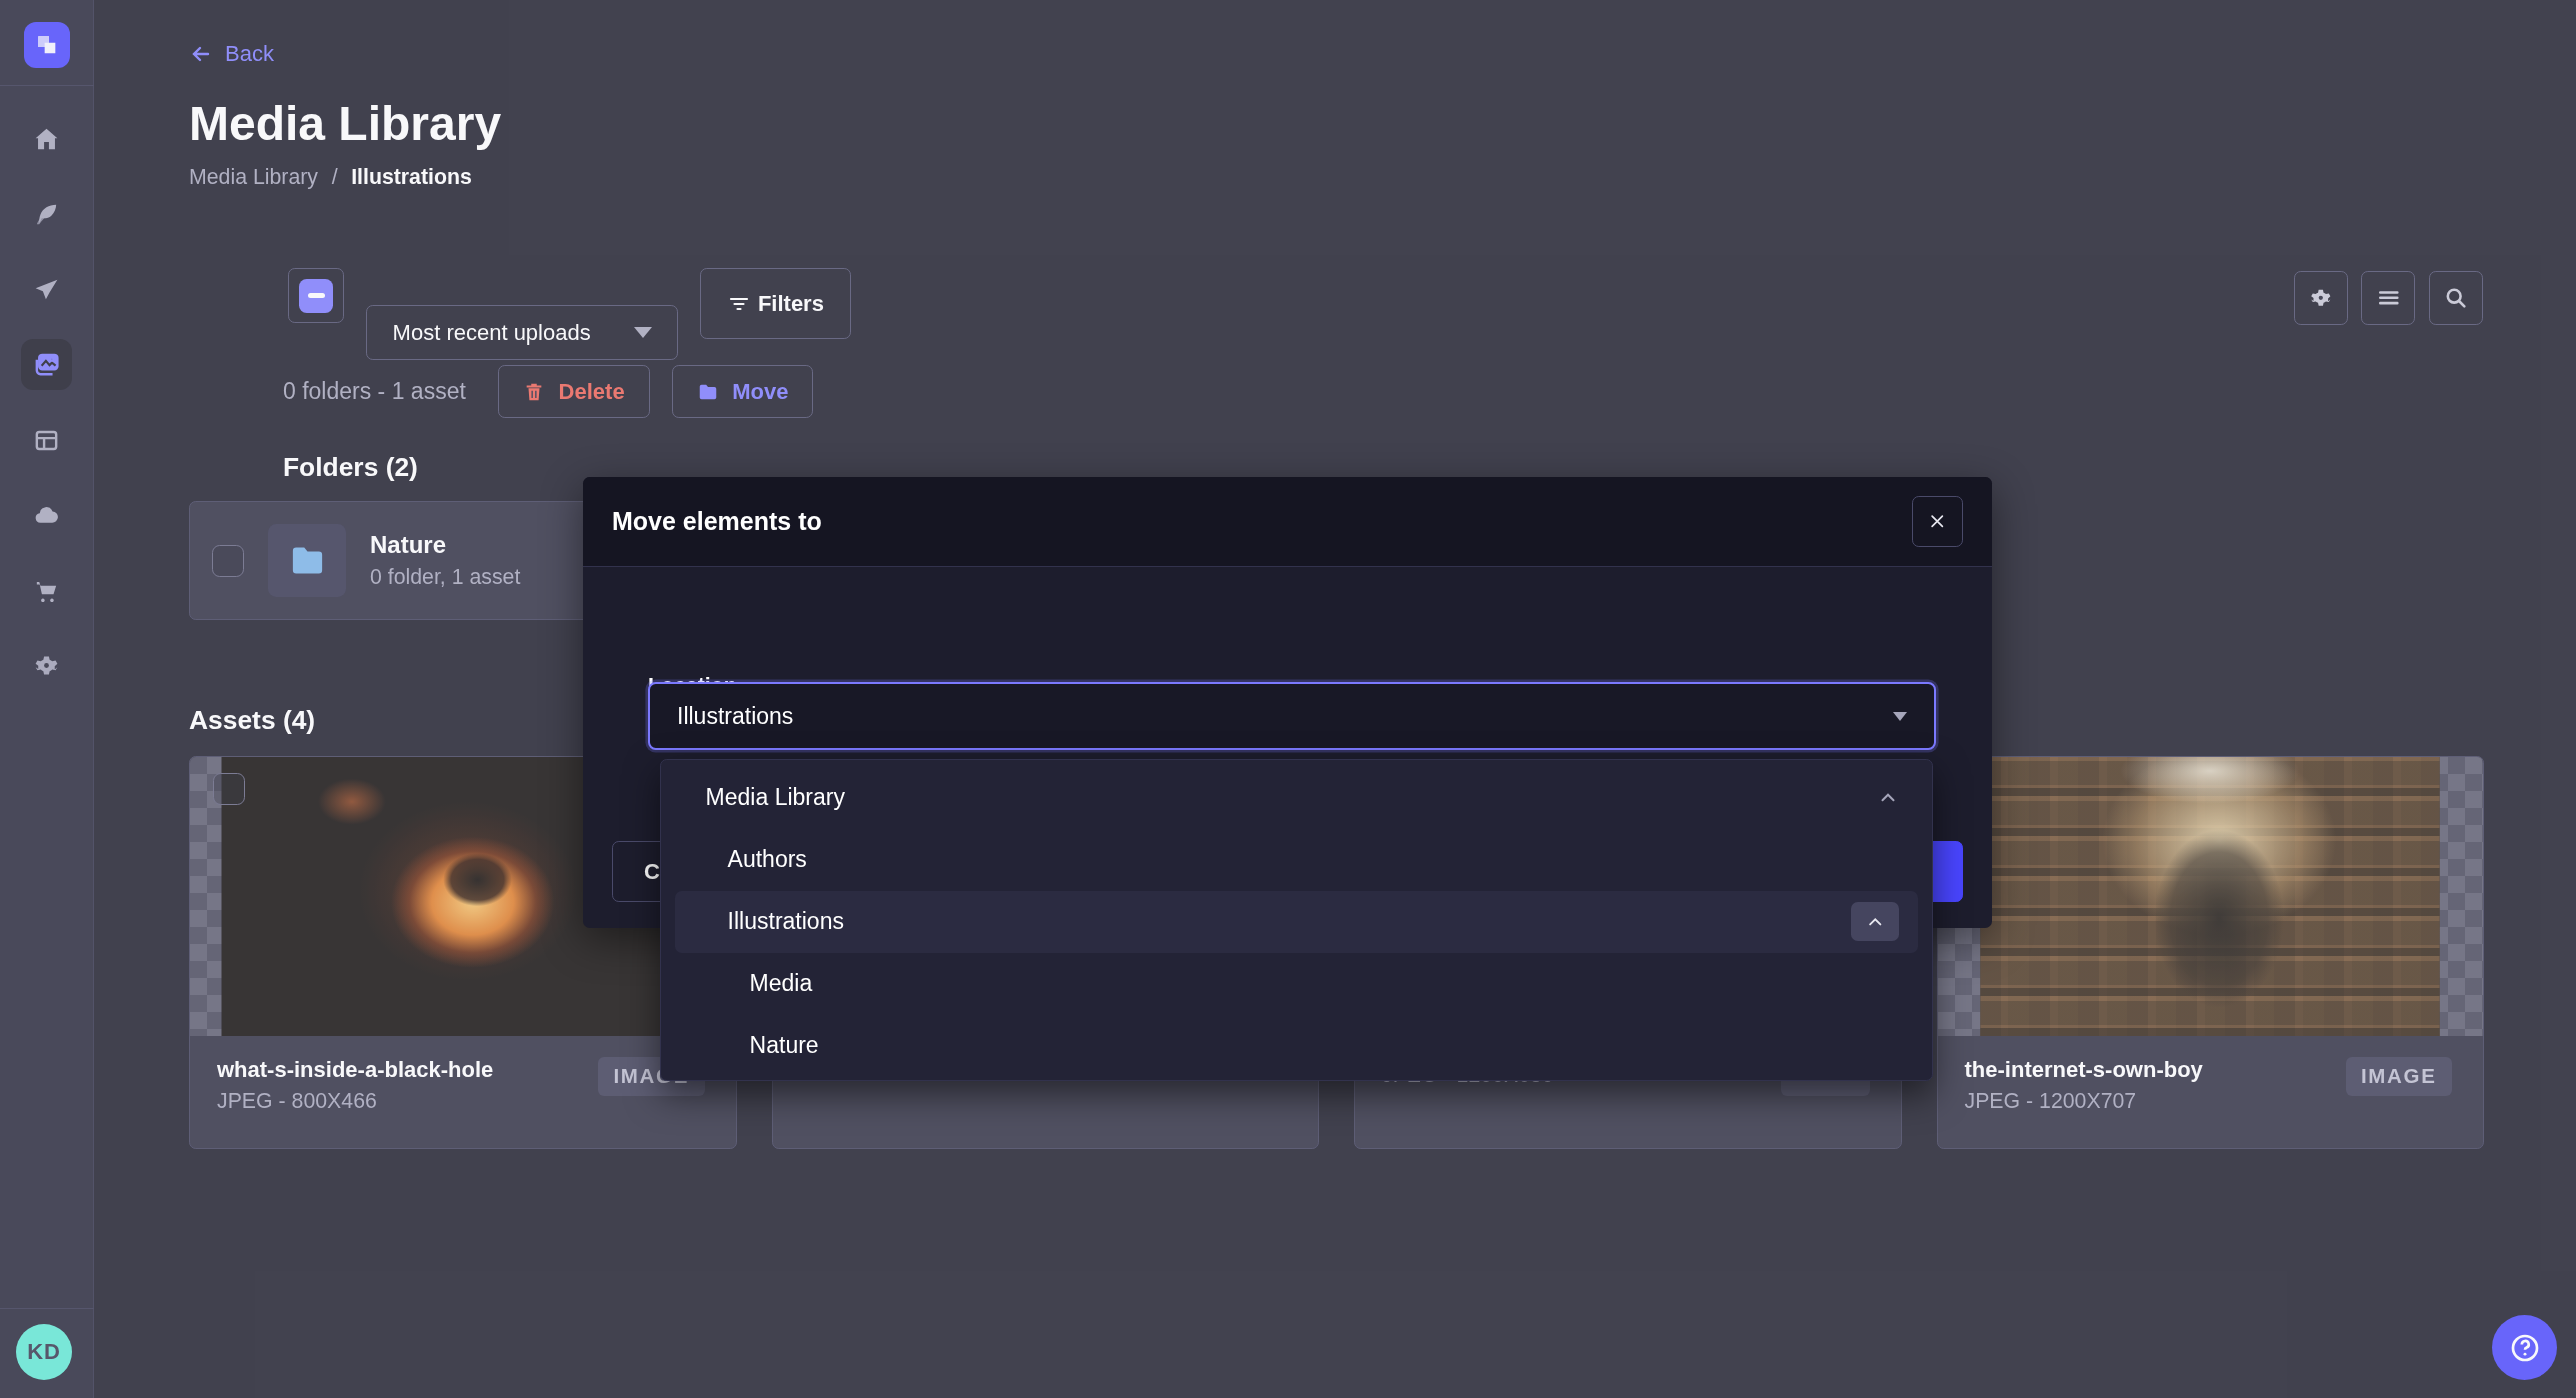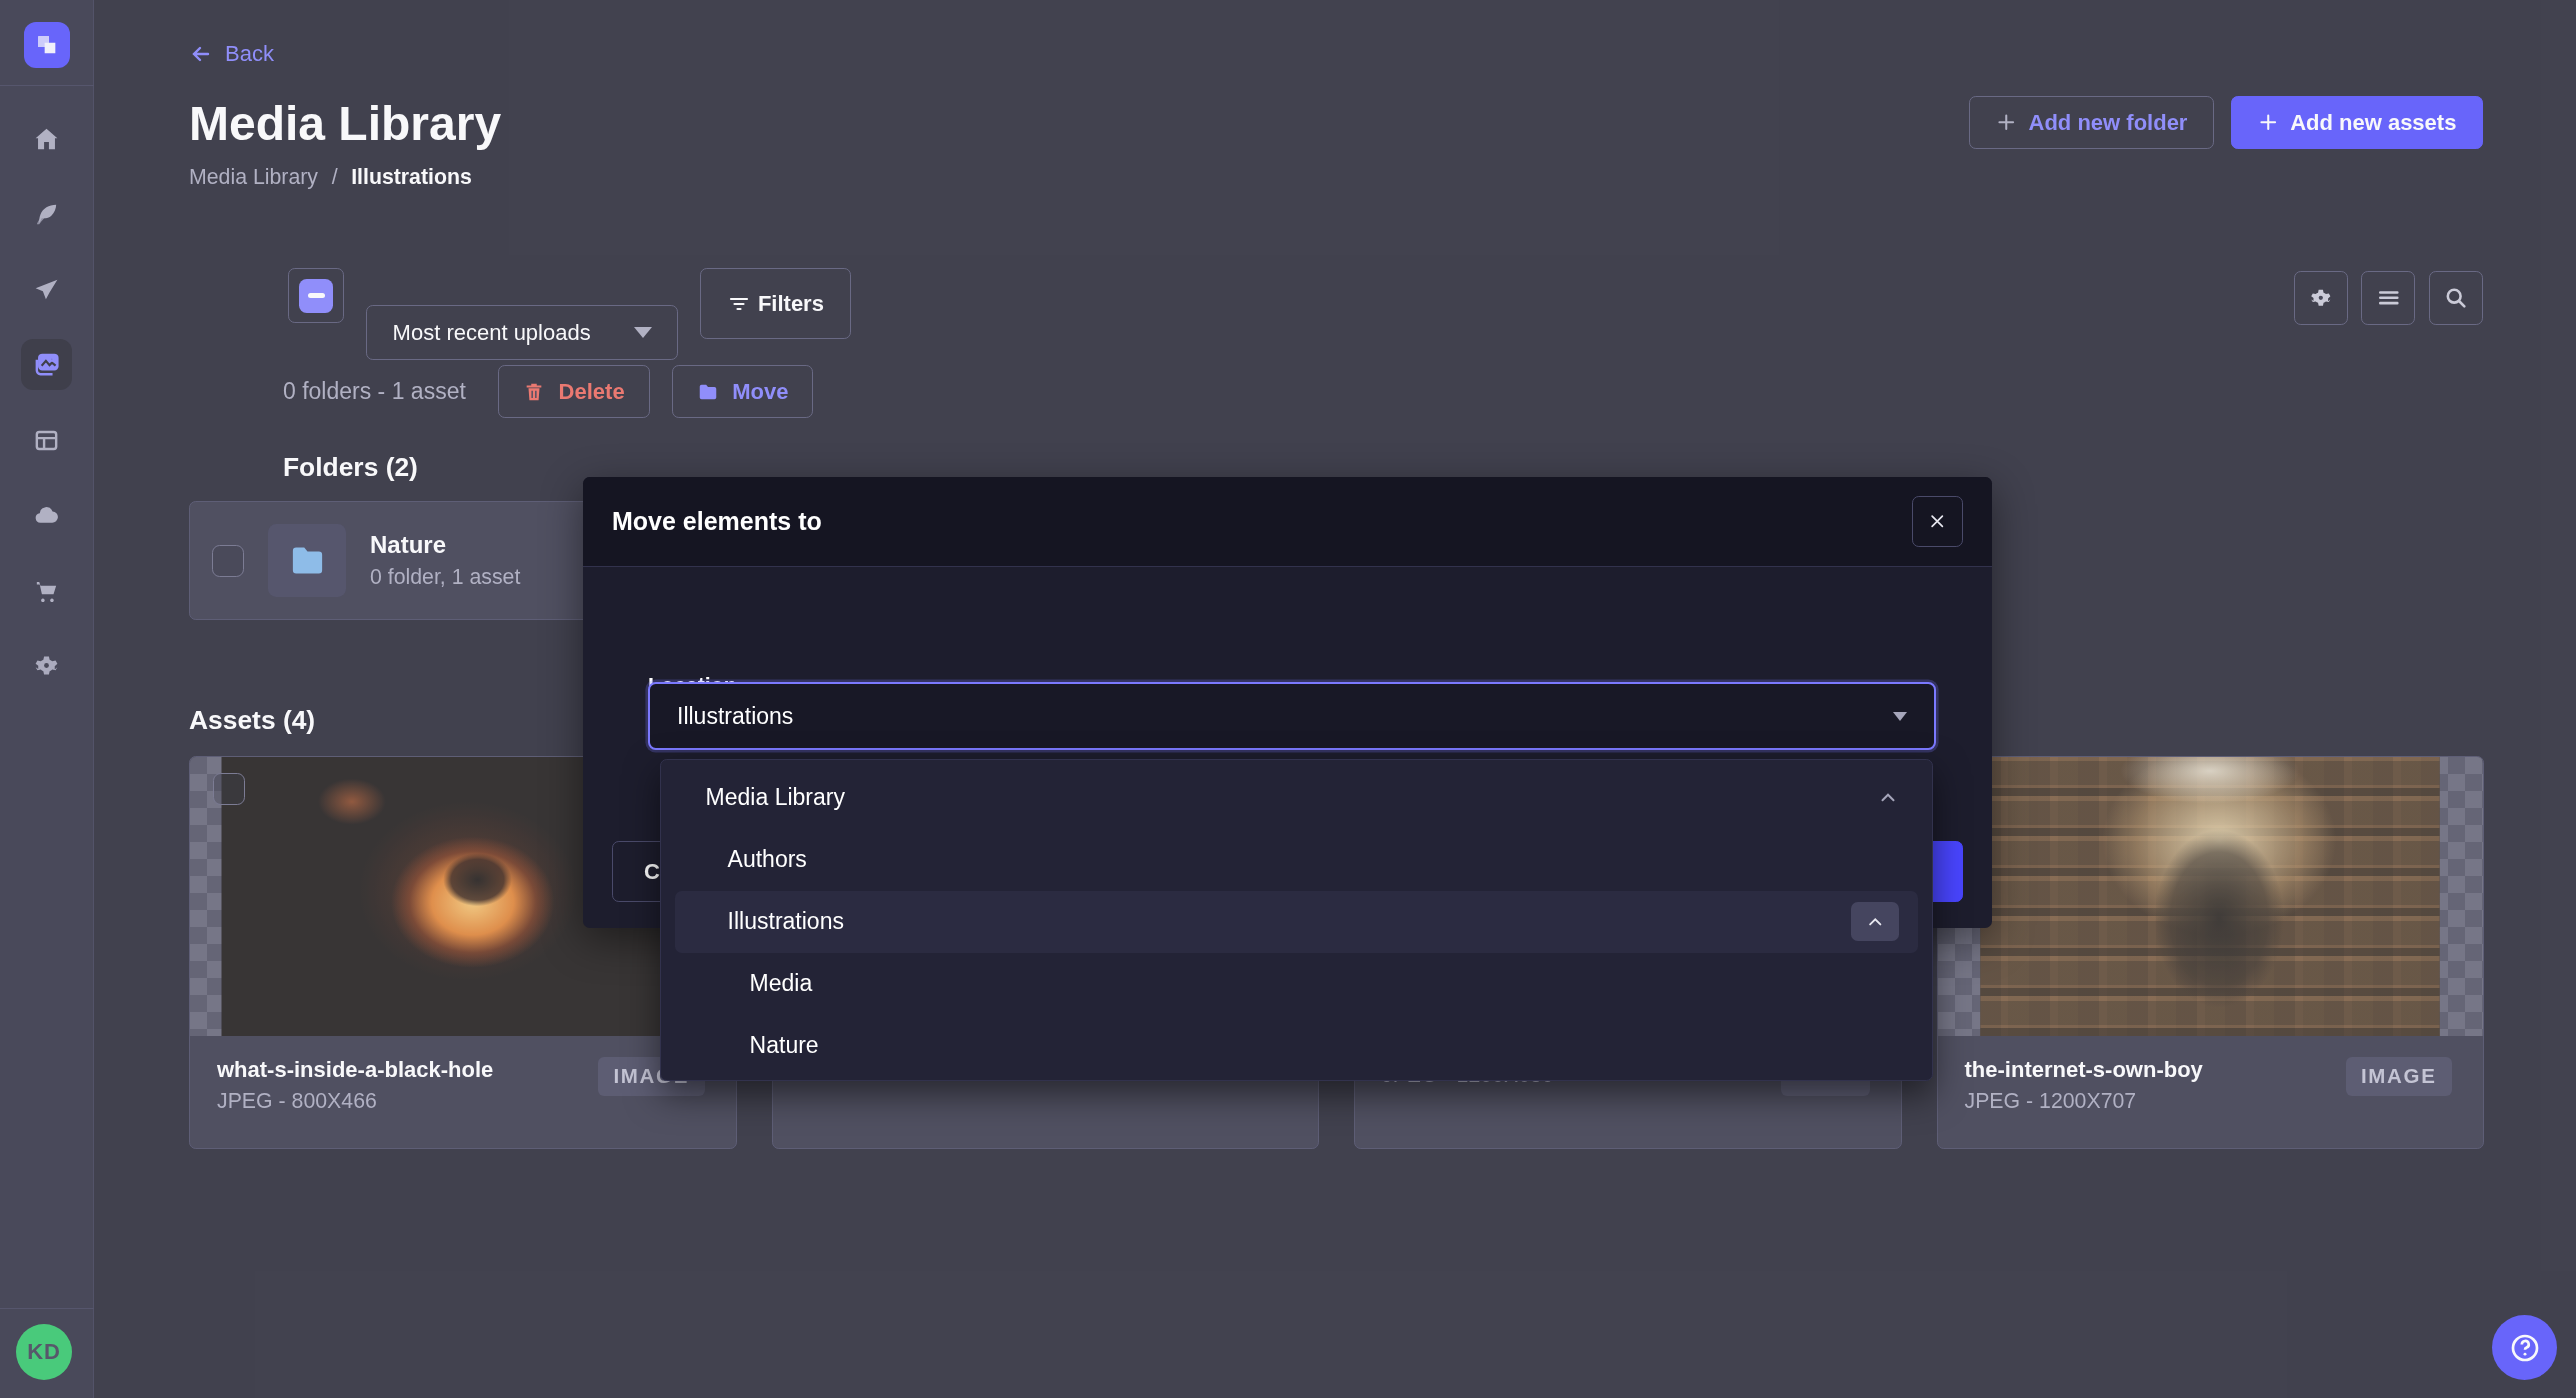--- a/index.html
+++ b/index.html
@@ -11,21 +11,21 @@
   .sidebar { position:absolute; left:0; top:0; width:94px; height:1399px;
     background:#212134; border-right:0.9px solid #2e2e48; z-index:1; }
   .logo { position:absolute; left:24px; top:22px; width:46px; height:46px; border-radius:12px;
     background:#4945ff; display:flex; align-items:center; justify-content:center; }
   .sb-divider { position:absolute; left:0; width:94px; height:0.9px; background:#32324d; }
   .nav-item { position:absolute; left:21.3px; width:51px; height:51px; border-radius:12px;
     display:flex; align-items:center; justify-content:center; color:#a5a5ba; }
   .nav-item.active { background:#151521; color:#7b79ff; }
   .nav-item svg { width:29px; height:29px; }
   .avatar { position:absolute; left:16px; top:1324px; width:56px; height:56px; border-radius:50%;
-    background:#22c55e; color:#33334a; font-weight:700; font-size:22px;
+    background:#5eead4; color:#33334a; font-weight:700; font-size:22px;
     display:flex; align-items:center; justify-content:center; letter-spacing:0.9px; }
 
   
   .main { position:absolute; left:94px; top:0; width:2482px; height:1399px; }
   .back { position:absolute; left:95px; top:41px; display:flex; align-items:center; gap:12px;
     color:#7b79ff; font-size:22px; }
   .page-title { position:absolute; left:95px; top:96px; font-size:48px; font-weight:700; color:#ffffff; }
   .crumbs { position:absolute; left:95px; top:165px; font-size:21.3px; color:#a5a5ba;
     display:flex; gap:13.6px; align-items:center; }
   .crumb-current { color:#ffffff; font-weight:600; }
@@ -229,38 +229,20 @@
       </span>
       <span>Back</span>
     </div>
     <div class="page-title">Media Library</div>
     <div class="crumbs">
       <span>Media Library</span>
       <span>/</span>
       <span class="crumb-current">Illustrations</span>
     </div>
 
-    <div class="hdr-actions">
-      <div class="btn tertiary">
-        <span style="display:flex">
-          <svg viewBox="0 0 24 24" fill="none" stroke="#a5a5ba" stroke-width="2.4" stroke-linecap="round">
-              <path d="M12 4v16M4 12h16"></path>
-            </svg>
-        </span>
-        <span>Add new folder</span>
-      </div>
-      <div class="btn primary">
-        <span style="display:flex">
-          <svg viewBox="0 0 24 24" fill="none" stroke="#ffffff" stroke-width="2.4" stroke-linecap="round">
-              <path d="M12 4v16M4 12h16"></path>
-            </svg>
-        </span>
-        <span>Add new assets</span>
-      </div>
-    </div>
 
     <div class="toolbar-left">
       <div class="check-btn">
         <span class="checkbox-ind">
             <span class="dash"></span>
           </span>
       </div>
       <div class="sort-btn">
         <span>Most recent uploads</span>
         <span class="caret-down"></span>

